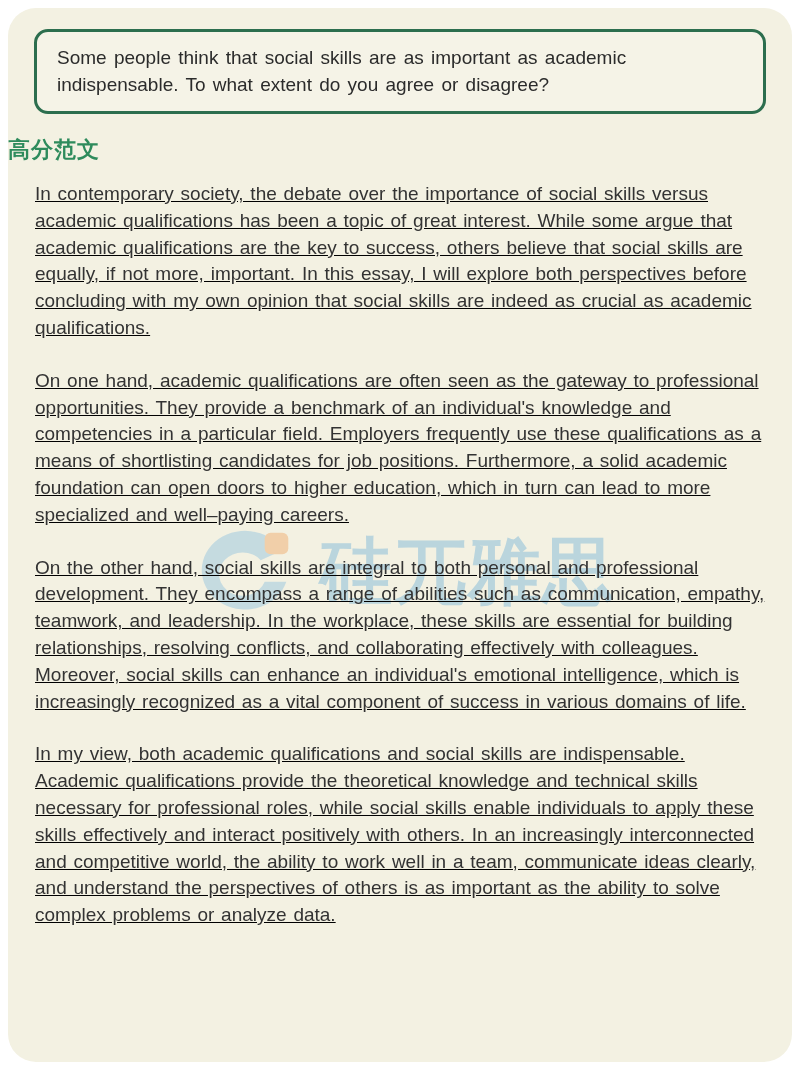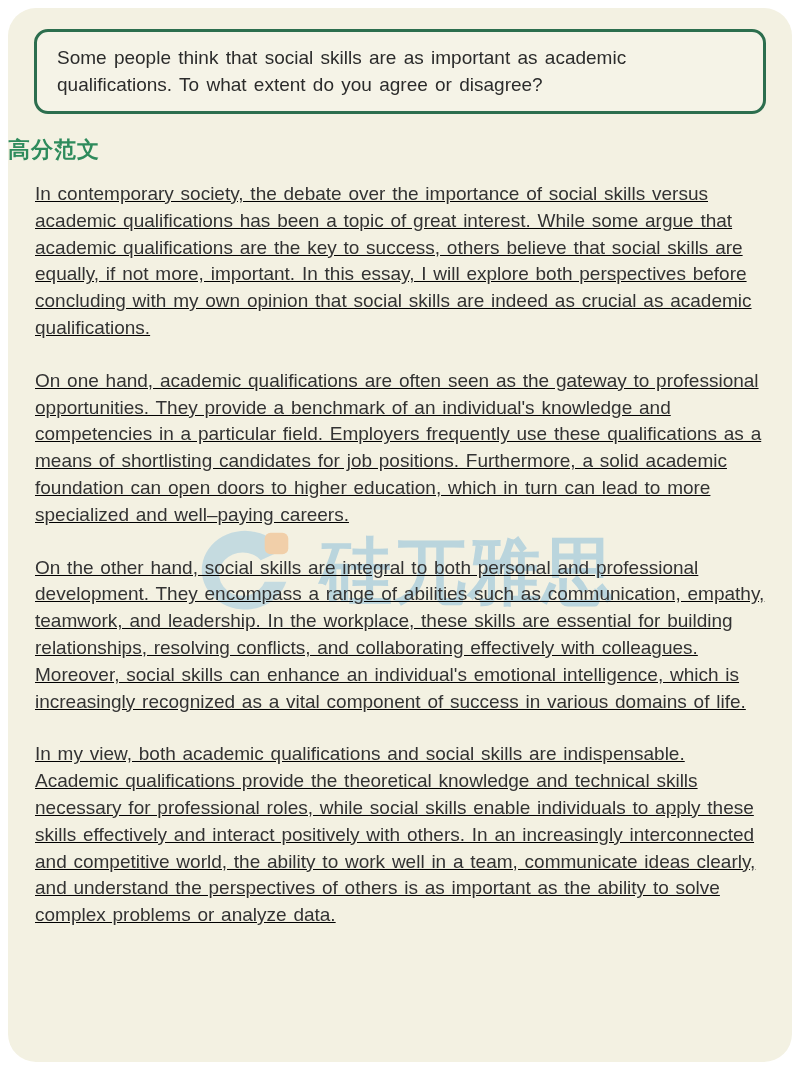--- a/index.html
+++ b/index.html
@@ -117,21 +117,21 @@
                A 24 22 0 1 1 74 40
                Z" fill="#7db9de"></path>
       <rect x="78" y="12" width="24" height="22" rx="6" fill="#f09a4e"></rect>
     </svg>
     <div class="watermark-text">硅兀雅思</div>
   </div>
 
   <div class="content">
 
     <div class="question-box">
-      <div class="question-text">Some people think that social skills are as important as academic qualifications. To what extent do you agree or disagree?</div>
+      <div class="question-text">Some people think that social skills are as important as academic indispensable. To what extent do you agree or disagree?</div>
     </div>
 
     <h2 class="section-heading">高分范文</h2>
 
     <div class="essay">
       <p>In contemporary society, the debate over the importance of social skills versus academic qualifications has been a topic of great interest. While some argue that academic qualifications are the key to success, others believe that social skills are equally, if not more, important. In this essay, I will explore both perspectives before concluding with my own opinion that social skills are indeed as crucial as academic qualifications.</p>
       <p>On one hand, academic qualifications are often seen as the gateway to professional opportunities. They provide a benchmark of an individual's knowledge and competencies in a particular field. Employers frequently use these qualifications as a means of shortlisting candidates for job positions. Furthermore, a solid academic foundation can open doors to higher education, which in turn can lead to more specialized and well–paying careers.</p>
       <p>On the other hand, social skills are integral to both personal and professional development. They encompass a range of abilities such as communication, empathy, teamwork, and leadership. In the workplace, these skills are essential for building relationships, resolving conflicts, and collaborating effectively with colleagues. Moreover, social skills can enhance an individual's emotional intelligence, which is increasingly recognized as a vital component of success in various domains of life.</p>
       <p>In my view, both academic qualifications and social skills are indispensable. Academic qualifications provide the theoretical knowledge and technical skills necessary for professional roles, while social skills enable individuals to apply these skills effectively and interact positively with others. In an increasingly interconnected and competitive world, the ability to work well in a team, communicate ideas clearly, and understand the perspectives of others is as important as the ability to solve complex problems or analyze data.</p>
     </div>

